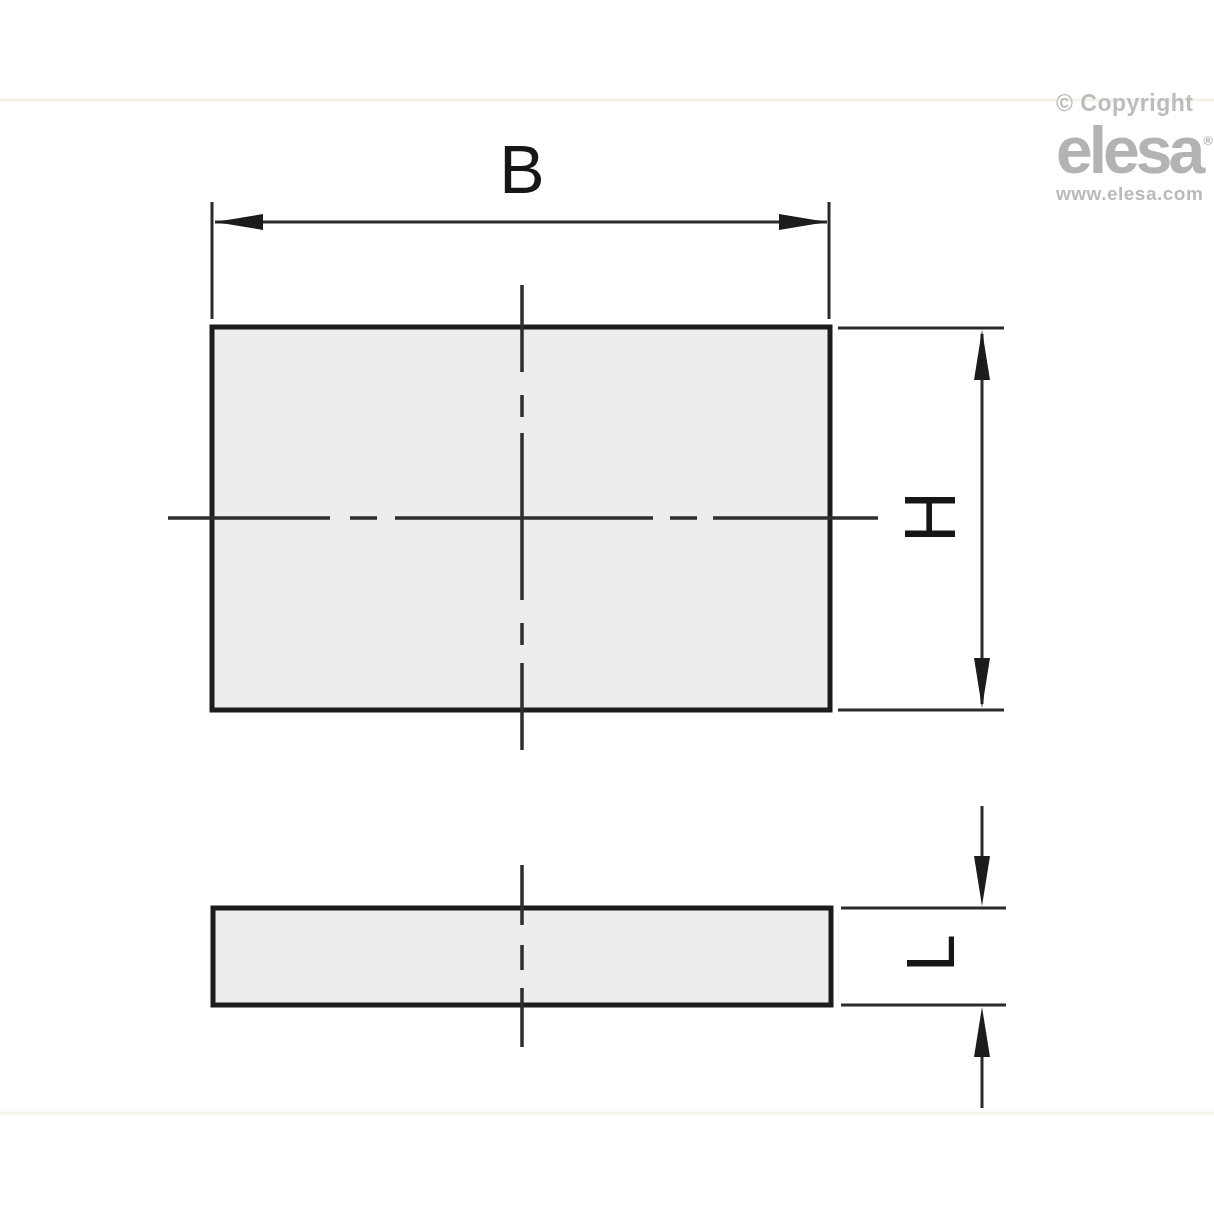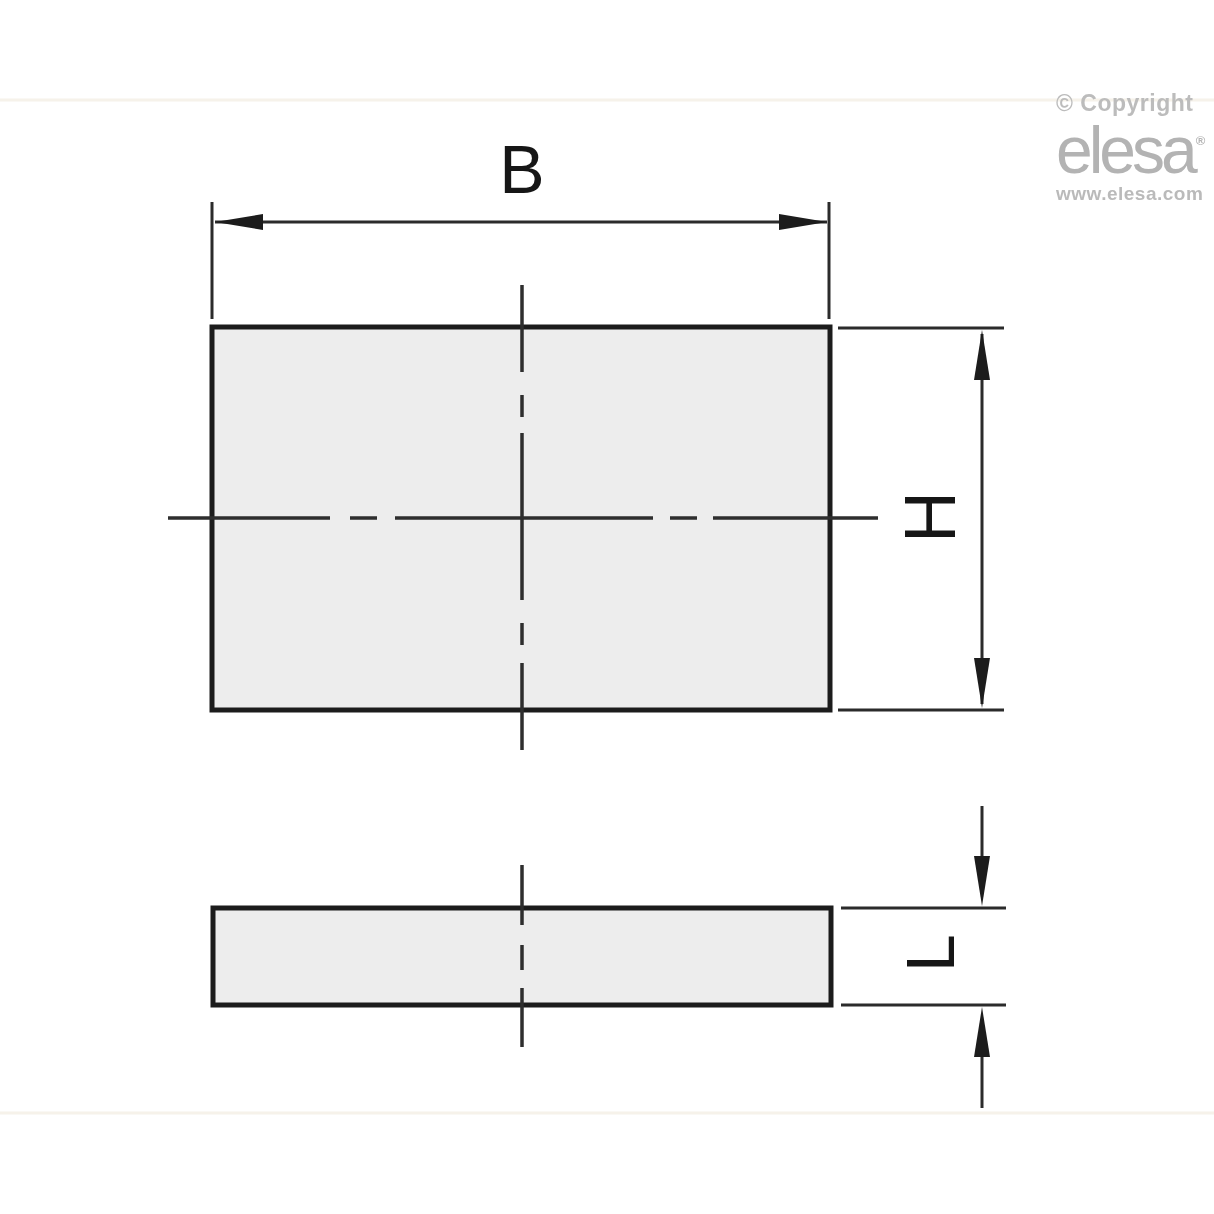--- a/index.html
+++ b/index.html
@@ -32,21 +32,21 @@
   .brand-copyright{
     font-size:23px;
     font-weight:bold;
     letter-spacing:.5px;
     color:#bcbcbc;
     white-space:nowrap;
   }
   .brand-logo-row{margin-top:2px;white-space:nowrap;}
   .brand-logo{
     font-size:66px;
-    font-weight:normal;
+    font-weight:bold;
     letter-spacing:-4px;
     color:#b3b3b3;
     line-height:62px;
   }
   .brand-reg{
     font-size:13px;
     font-weight:bold;
     color:#b3b3b3;
     vertical-align:28px;
     margin-left:2px;

